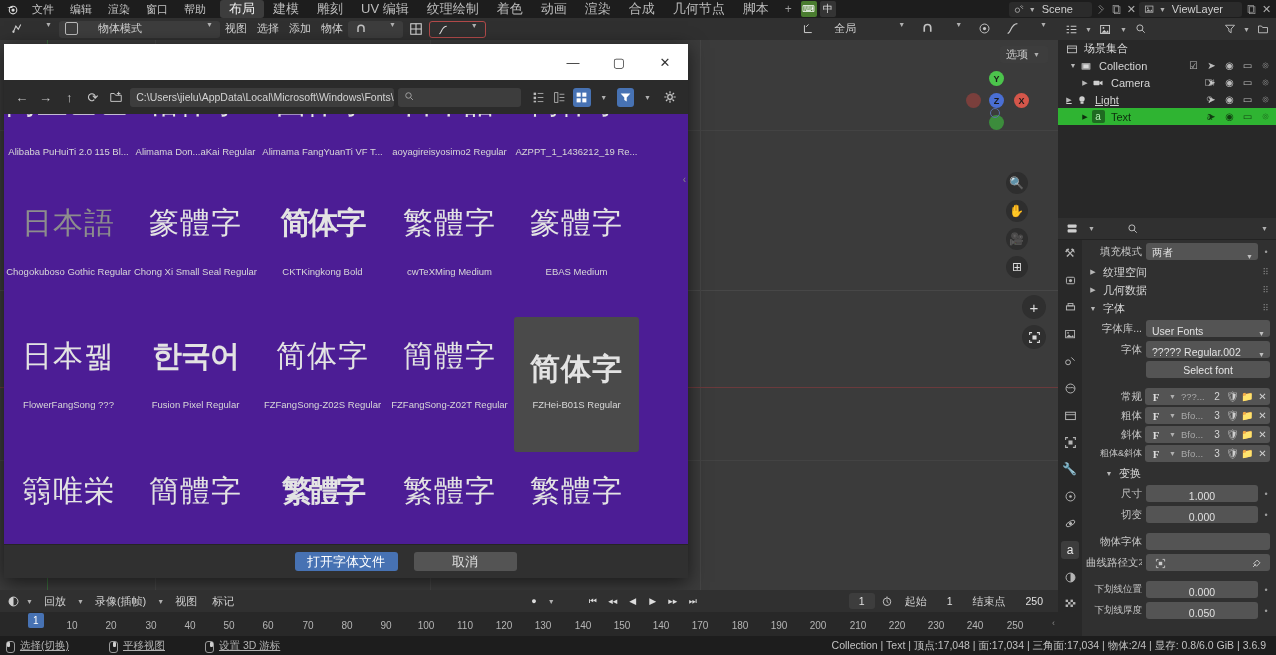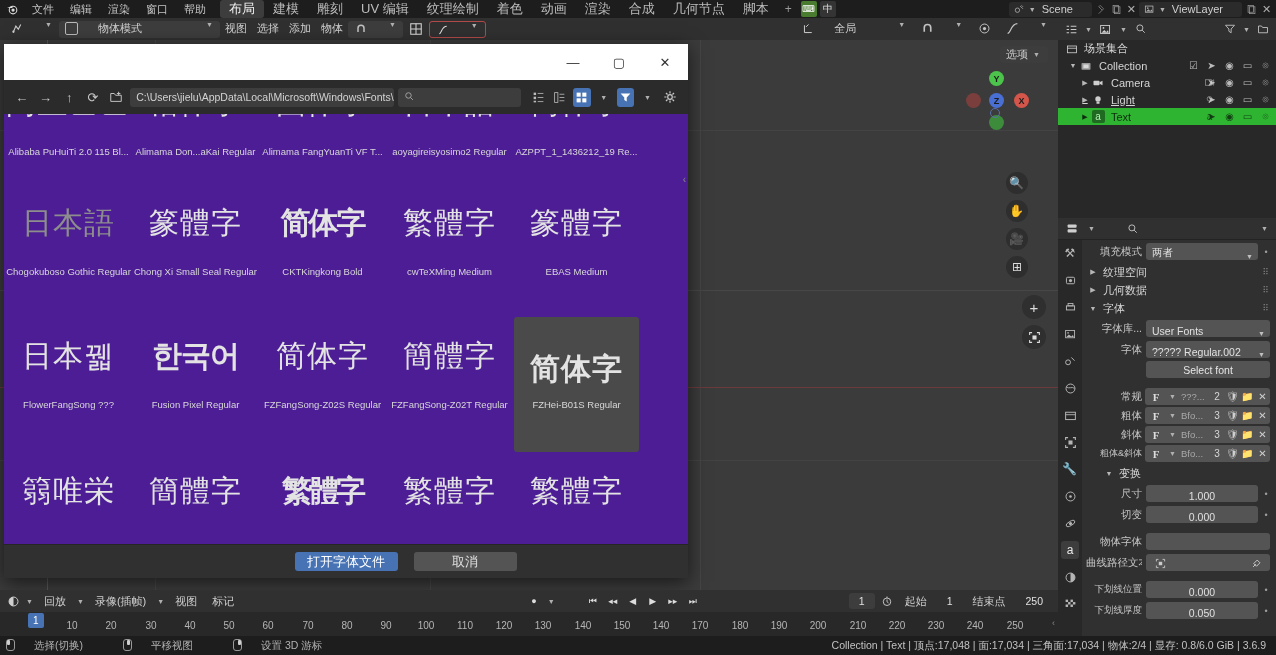--- a/index.html
+++ b/index.html
@@ -154,21 +154,21 @@
   .tl-btn{ padding:0 6px;height:17px;display:flex;align-items:center;font-size:11px;color:#cfcfcf;border-radius:3px;gap:3px;}
   .tl-playbar{ margin-left:auto; display:flex; align-items:center; gap:4px; }
   .pb{ width:16px;height:16px;display:flex;align-items:center;justify-content:center;color:#ddd;font-size:9px;}
   .frame-field{ display:flex;align-items:center;height:16px;background:#3d3d3d;border-radius:3px;padding:0 10px;font-size:10.5px;color:#e0e0e0;}
   .tl-ruler{ position:absolute; top:22px; left:0; width:1058px; height:24px; background:#282828; }
   .tick{ position:absolute; top:8px; font-size:10px; color:#b5b5b5; transform:translateX(-50%); }
   .cframe{ position:absolute; top:1px; height:15px; background:#4772b3; border-radius:2px; color:#fff; font-size:10px; display:flex;align-items:center;justify-content:center; padding:0 5px;}
 
   
   .statusbar{ position:absolute; left:0; top:636px; width:1276px; height:19px; background:#1d1d1d; display:flex; align-items:center; padding:0 6px; font-size:10.5px; color:#b2b2b2;}
-  .mouse-hint{ display:flex; align-items:flex-start; gap:19px; margin-right:40px;}
+  .mouse-hint{ display:flex; align-items:flex-end; gap:5px; margin-right:40px;text-decoration:underline;}
   .mk{ width:9px;height:12px;border:1px solid #9a9a9a;border-radius:3px;position:relative;display:inline-block;}
   .mk i{ position:absolute;width:3px;height:5px;background:#cfcfcf;top:0;border-radius:1px;}
   .mk.l i{ left:0; } .mk.m i{ left:3px; } .mk.r i{ right:0; }
   .status-right{ margin-left:auto; font-size:10.5px; color:#c2c2c2; padding-right:4px;}
 </style>
 </head>
 <body>
 
 <div id="app">
 
@@ -636,21 +636,21 @@
         </span>
       </span>
       <span class="out-icons">
         <span class="oi">➤</span>
         <span class="oi">◉</span>
         <span class="oi">▭</span>
         <span class="oi">⌾</span>
       </span>
     </div>
 
-    <div class="out-row" style="padding-left:22px;text-decoration:underline;">
+    <div class="out-row" style="padding-left:6px;text-decoration:underline;">
       <span class="tri">▶</span>
       <span class="ic-b">
         <svg width="12" height="12" viewBox="0 0 16 16">
             <circle cx="8" cy="6.5" r="3.6" fill="#cfcfcf"></circle>
             <rect x="6" y="10" width="4" height="3" fill="#cfcfcf"></rect>
           </svg>
       </span>
       <span style="margin-left:5px">Light</span>
       <span class="out-icons" style="right:60px;">
         <span class="oi">

